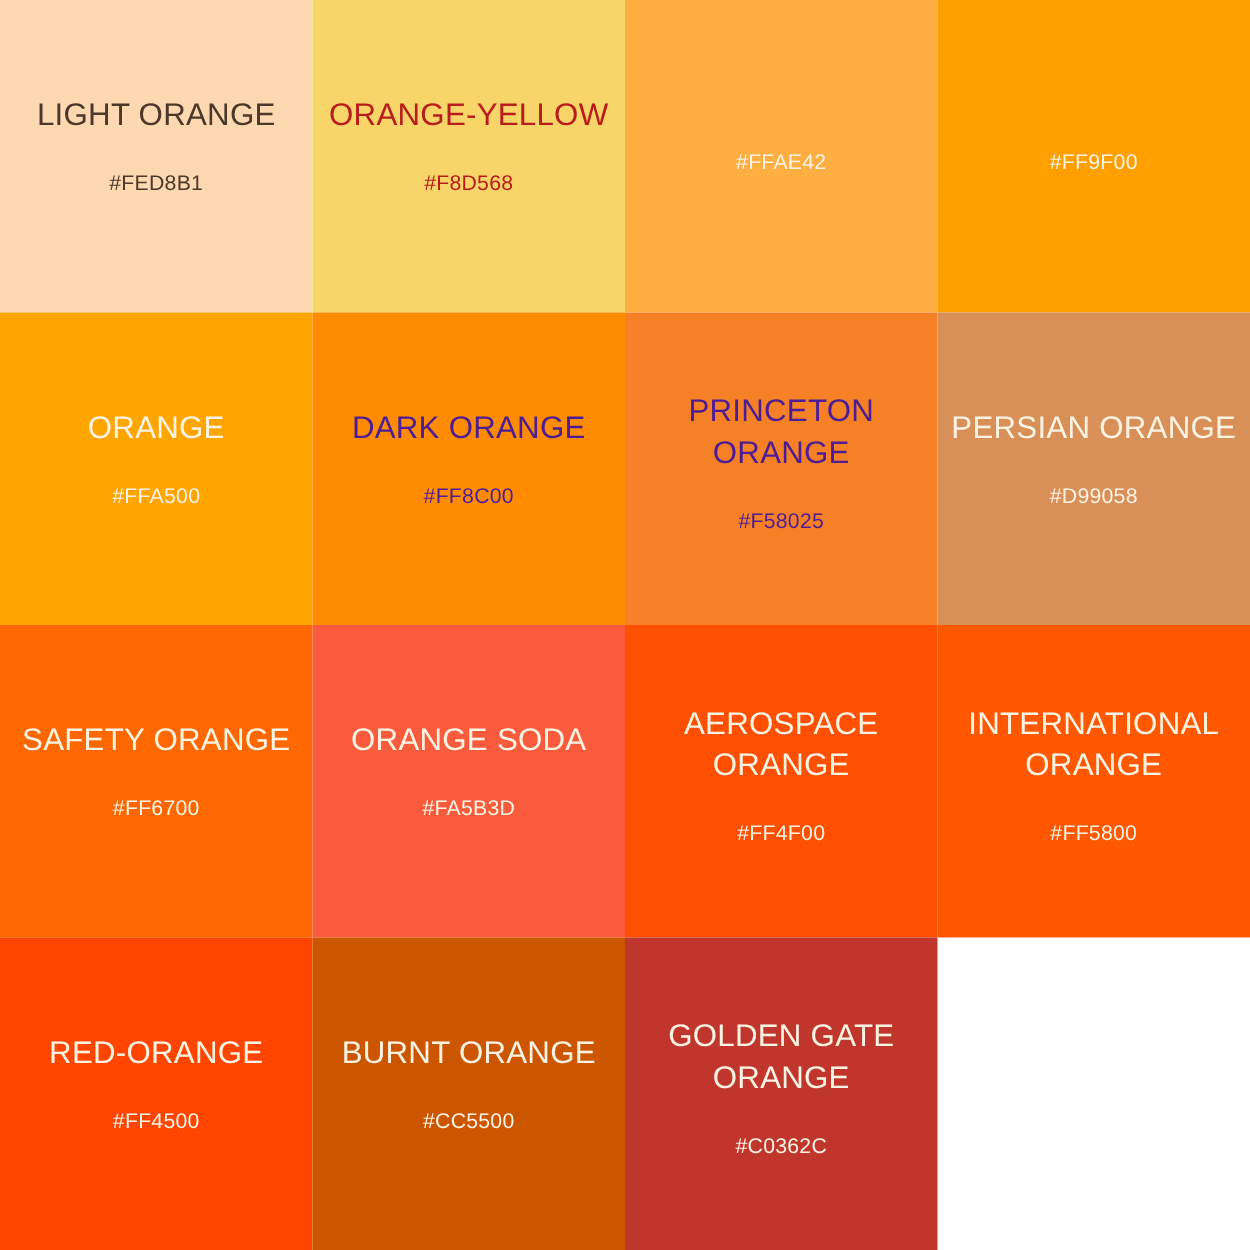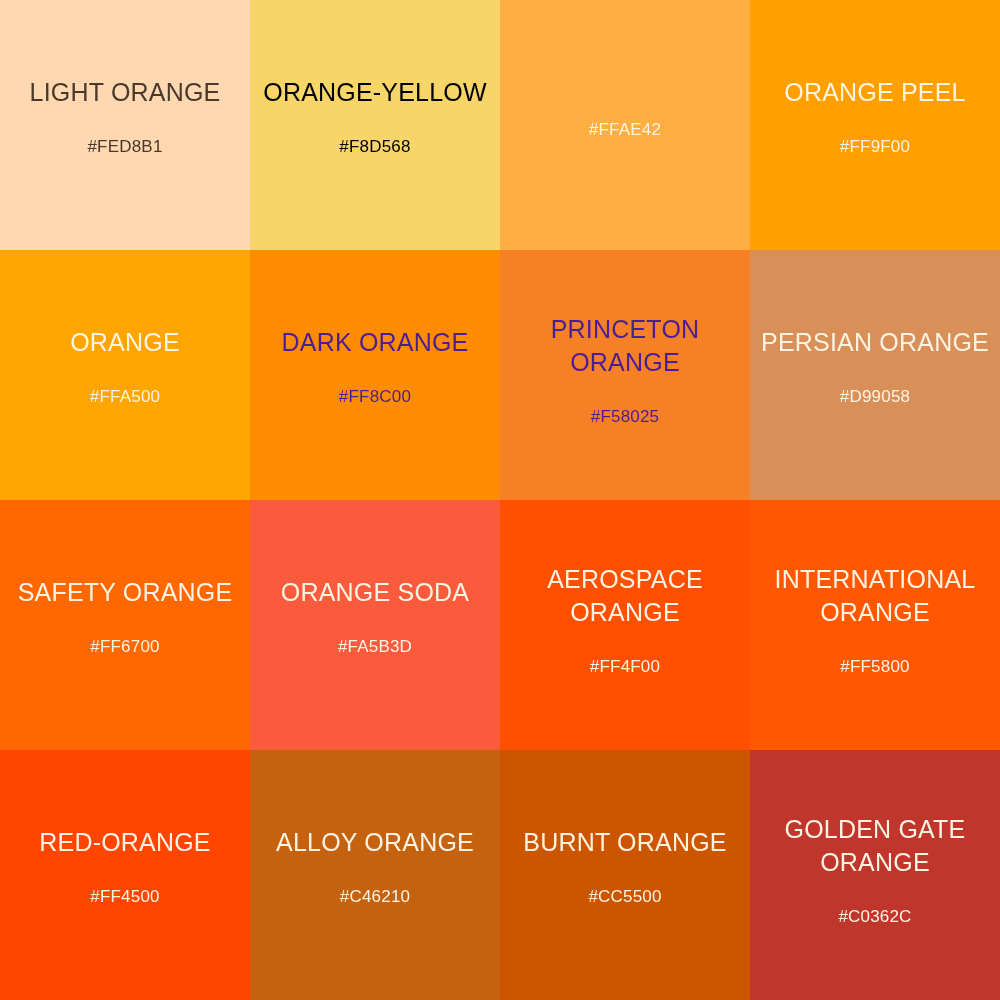--- a/index.html
+++ b/index.html
@@ -66,34 +66,33 @@
 </head>
 <body>
 
 <div id="palette-grid">
     <div class="swatch" style="background-color: rgb(254, 216, 177); color: rgb(74, 56, 43);">
       <div class="swatch-text">
         <div class="swatch-name">LIGHT ORANGE</div>
         <div class="swatch-hex">#FED8B1</div>
       </div>
     </div>
-    <div class="swatch" style="background-color: rgb(248, 213, 104); color: #000000;">
+    <div class="swatch" style="background-color: rgb(248, 213, 104); color: #b91c1c;">
       <div class="swatch-text">
         <div class="swatch-name">ORANGE-YELLOW</div>
         <div class="swatch-hex">#F8D568</div>
       </div>
     </div>
     <div class="swatch" style="background-color: rgb(255, 174, 66); color: rgb(253, 243, 227);">
       <div class="swatch-text">
         <div class="swatch-hex">#FFAE42</div>
       </div>
     </div>
     <div class="swatch" style="background-color: rgb(255, 159, 0); color: rgb(253, 243, 227);">
       <div class="swatch-text">
-        <div class="swatch-name">ORANGE PEEL</div>
         <div class="swatch-hex">#FF9F00</div>
       </div>
     </div>
     <div class="swatch" style="background-color: rgb(255, 165, 0); color: rgb(253, 243, 227);">
       <div class="swatch-text">
         <div class="swatch-name">ORANGE</div>
         <div class="swatch-hex">#FFA500</div>
       </div>
     </div>
     <div class="swatch" style="background-color: rgb(255, 140, 0); color: #4c1d95;">
@@ -140,26 +139,20 @@
 ORANGE</div>
         <div class="swatch-hex">#FF5800</div>
       </div>
     </div>
     <div class="swatch" style="background-color: rgb(255, 69, 0); color: rgb(253, 243, 227);">
       <div class="swatch-text">
         <div class="swatch-name">RED-ORANGE</div>
         <div class="swatch-hex">#FF4500</div>
       </div>
     </div>
-    <div class="swatch" style="background-color: rgb(196, 98, 16); color: rgb(253, 243, 227);">
-      <div class="swatch-text">
-        <div class="swatch-name">ALLOY ORANGE</div>
-        <div class="swatch-hex">#C46210</div>
-      </div>
-    </div>
     <div class="swatch" style="background-color: rgb(204, 85, 0); color: rgb(253, 243, 227);">
       <div class="swatch-text">
         <div class="swatch-name">BURNT ORANGE</div>
         <div class="swatch-hex">#CC5500</div>
       </div>
     </div>
     <div class="swatch two-line" style="background-color: rgb(192, 54, 44); color: rgb(253, 243, 227);">
       <div class="swatch-text">
         <div class="swatch-name">GOLDEN GATE
 ORANGE</div>

